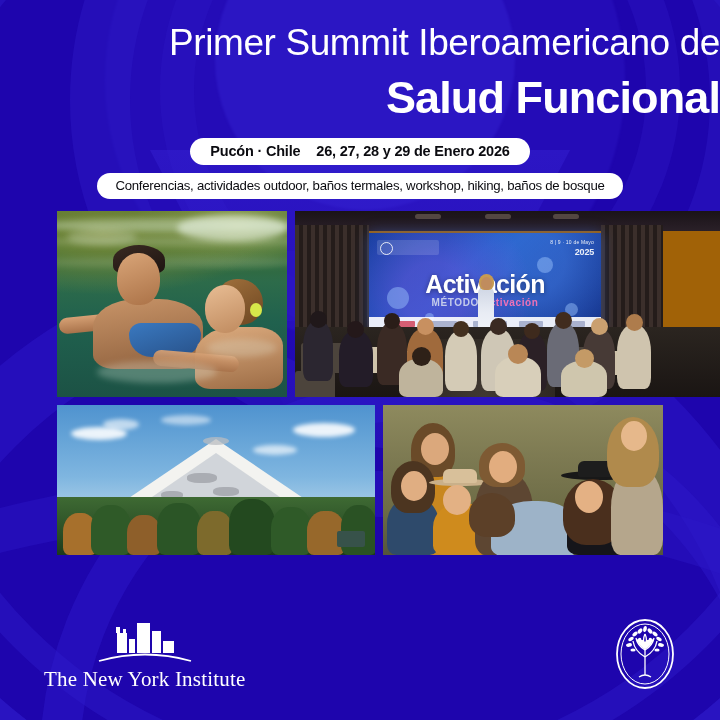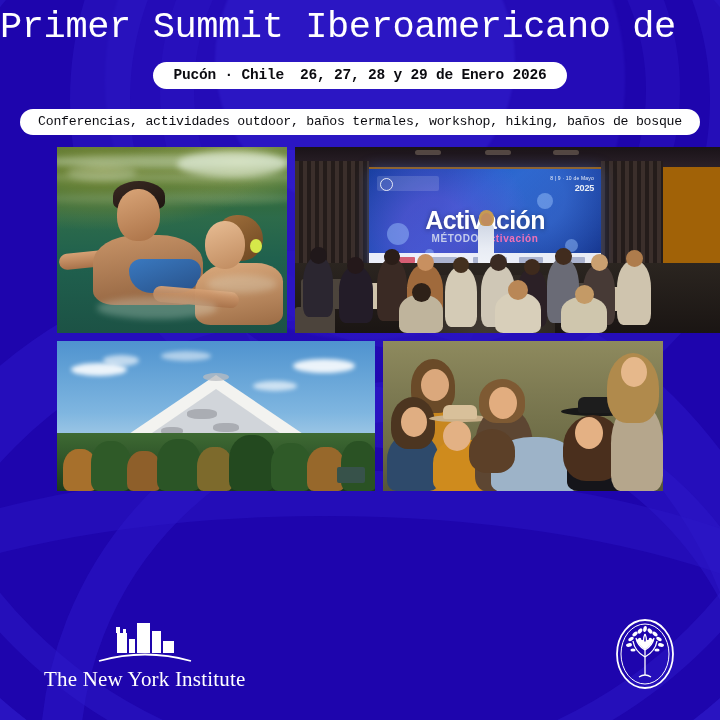--- a/index.html
+++ b/index.html
@@ -26,38 +26,38 @@
          border:70px solid #2b16c6;opacity:.55;left:-180px;top:250px;}
   .sweep2{position:absolute;width:760px;height:760px;border-radius:50%;
          border:40px solid #2f1acb;opacity:.45;left:40px;top:380px;}
   .sweep3{position:absolute;width:1250px;height:520px;border-radius:50%;
          border:46px solid #2d18c8;opacity:.4;left:-300px;top:470px;}
   .vwedge{position:absolute;top:150px;left:150px;width:420px;height:400px;
           background:linear-gradient(180deg,#3622d4 0%,rgba(54,34,212,0) 75%);
           clip-path:polygon(0 0,100% 0,50% 100%);opacity:.45;}
 
   
-  .header{position:relative;z-index:3;padding-top:6px;text-align:left;font-family:Liberation Mono, monospace;}
+  .header{position:relative;z-index:3;padding-top:22px;text-align:right;}
   .title-line1{
     font-size:37px;font-weight:400;color:#ffffff;letter-spacing:-.4px;
     line-height:1.15;white-space:nowrap;
   }
   .title-line2{
     font-size:45px;font-weight:700;color:#ffffff;letter-spacing:-.9px;
     line-height:1.2;margin-top:6px;white-space:nowrap;
   }
   .pill-row{display:flex;justify-content:center;margin-top:13px;}
   .pill{
     background:#ffffff;border-radius:999px;color:#0b0b10;
     display:flex;align-items:center;justify-content:center;
   }
   .pill-date{padding:5px 20px 6px;gap:16px;}
   .pill-date .loc{font-size:14.5px;font-weight:700;letter-spacing:-.2px;}
   .pill-date .dates{font-size:14.5px;font-weight:700;letter-spacing:-.2px;}
-  .pill-row2{display:flex;justify-content:center;margin-top:20px;}
+  .pill-row2{display:flex;justify-content:center;margin-top:8px;}
   .pill-feat{padding:5px 18px 6px;font-size:13.2px;font-weight:400;letter-spacing:-.25px;white-space:nowrap;}
 
   
   .grid{position:relative;z-index:3;margin:12px auto 0;width:606px;}
   .grid-row{display:flex;gap:8px;}
   .grid-row + .grid-row{margin-top:8px;}
   .photo{position:relative;overflow:hidden;background:#0b1b2a;flex:none;}
 
   
   .p1{width:230px;height:186px;}
@@ -180,20 +180,21 @@
   <div class="arc arc-d"></div>
   <div class="arc arc-e"></div>
   <div class="vwedge"></div>
   <div class="sweep"></div>
   <div class="sweep2"></div>
   <div class="sweep3"></div>
 </div>
 
 <div class="header">
   <div class="title-line1">Primer Summit Iberoamericano de</div>
+  <div class="title-line2">Salud Funcional</div>
 
   <div class="pill-row">
     <div class="pill pill-date">
       <span class="loc">Pucón · Chile</span>
       <span class="dates">26, 27, 28 y 29 de Enero 2026</span>
     </div>
   </div>
 
   <div class="pill-row2">
     <div class="pill pill-feat">Conferencias, actividades outdoor, baños termales, workshop, hiking, baños de bosque</div>

